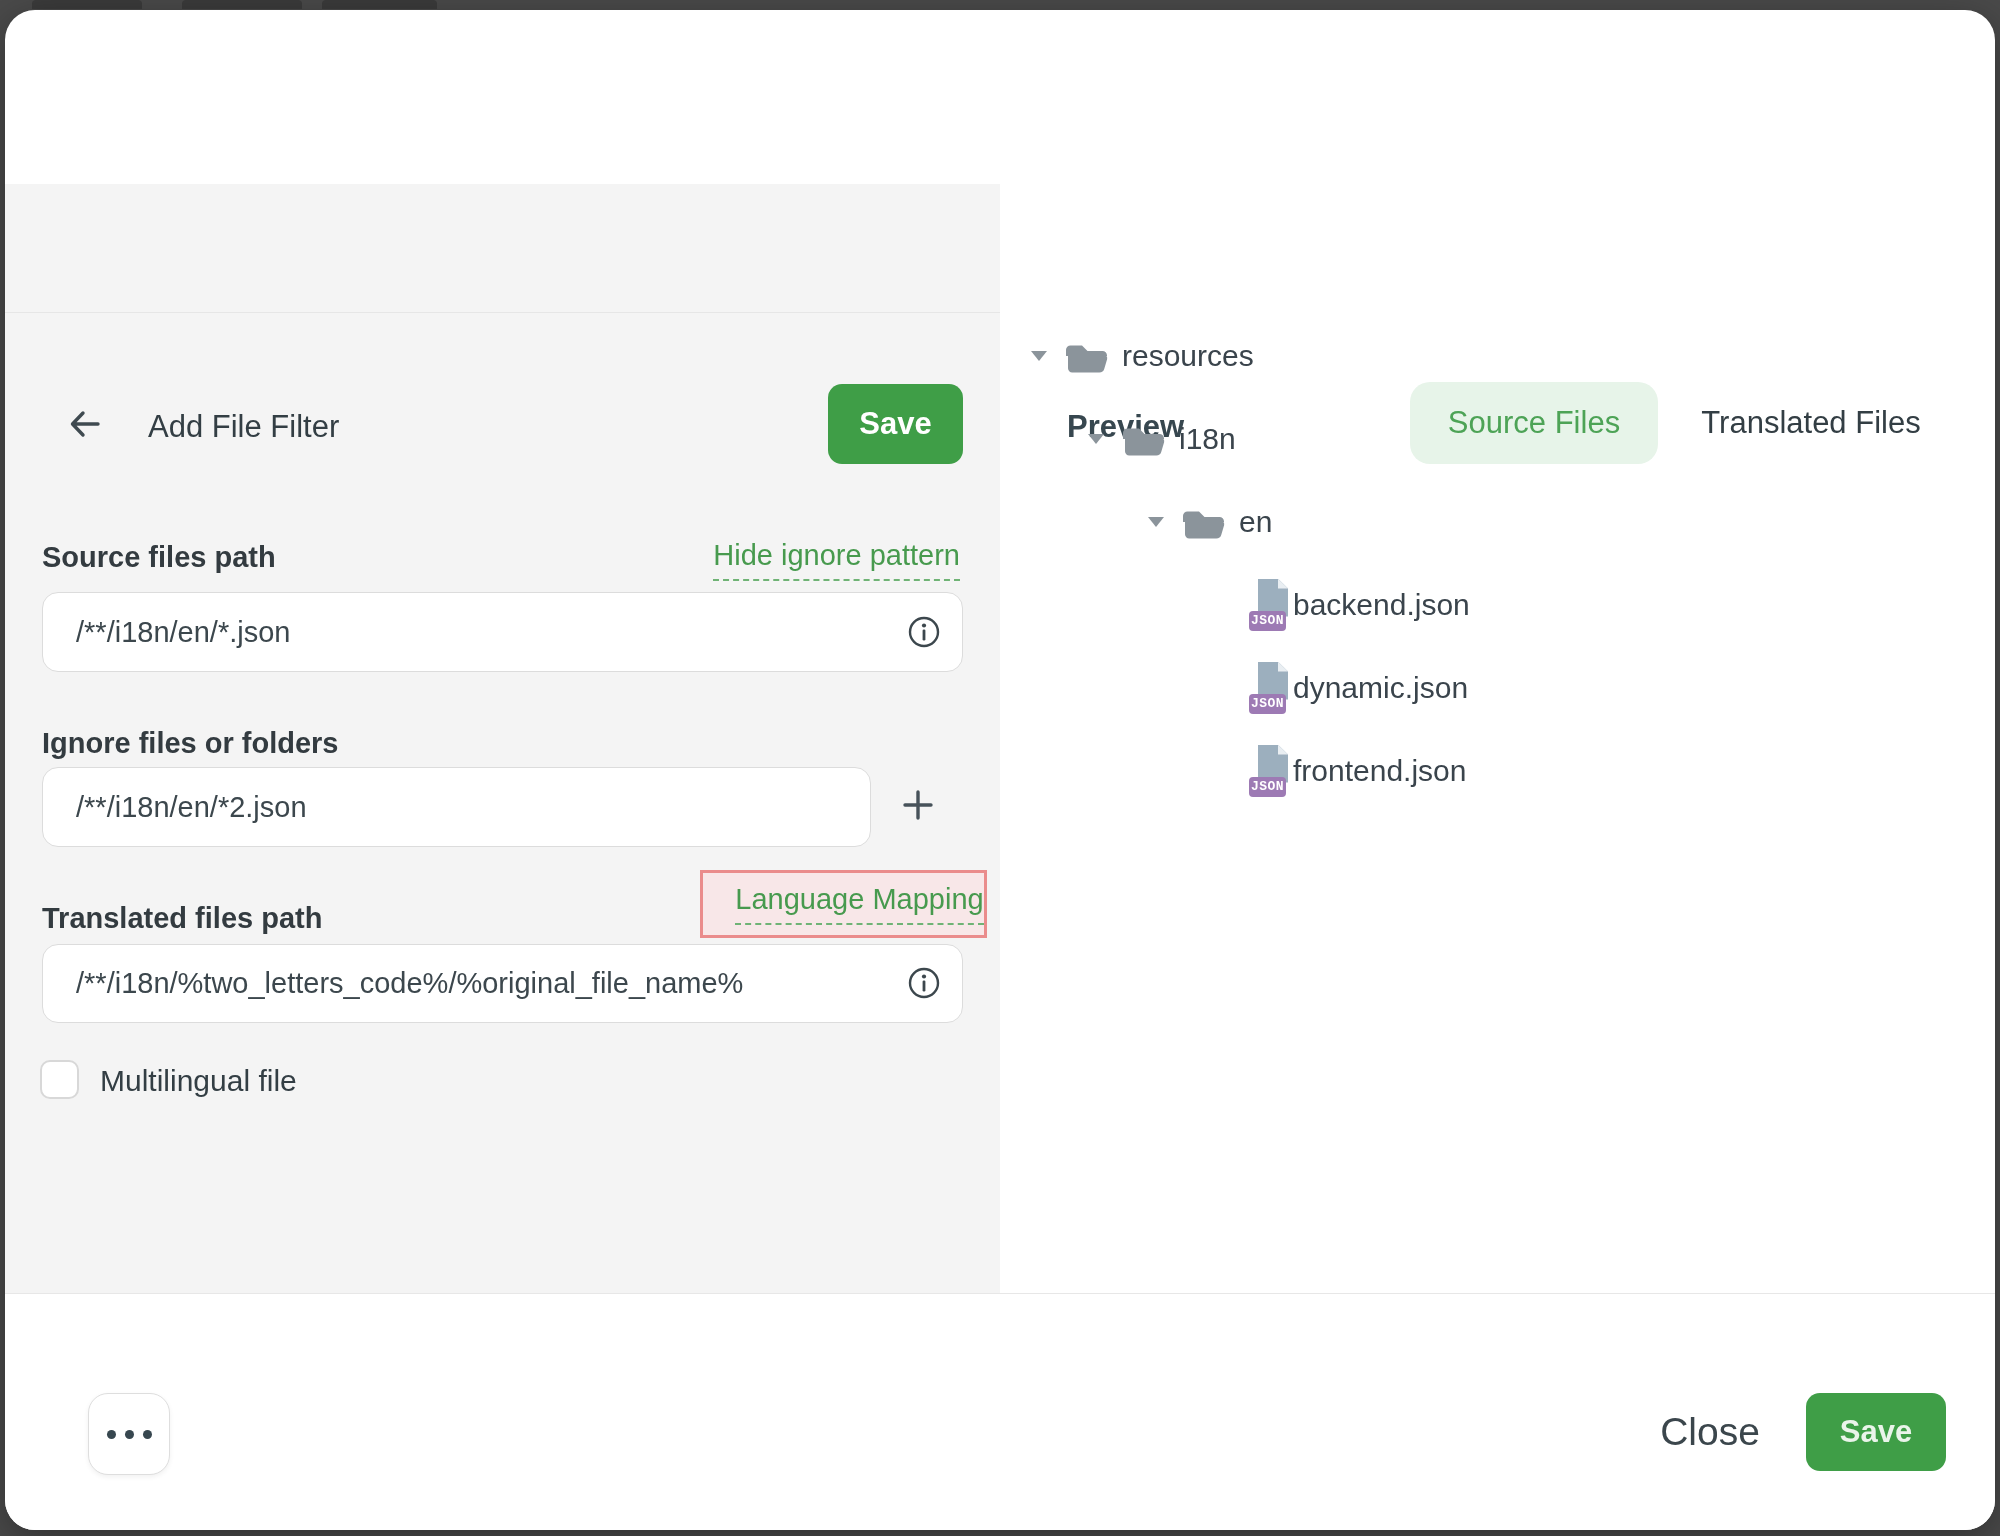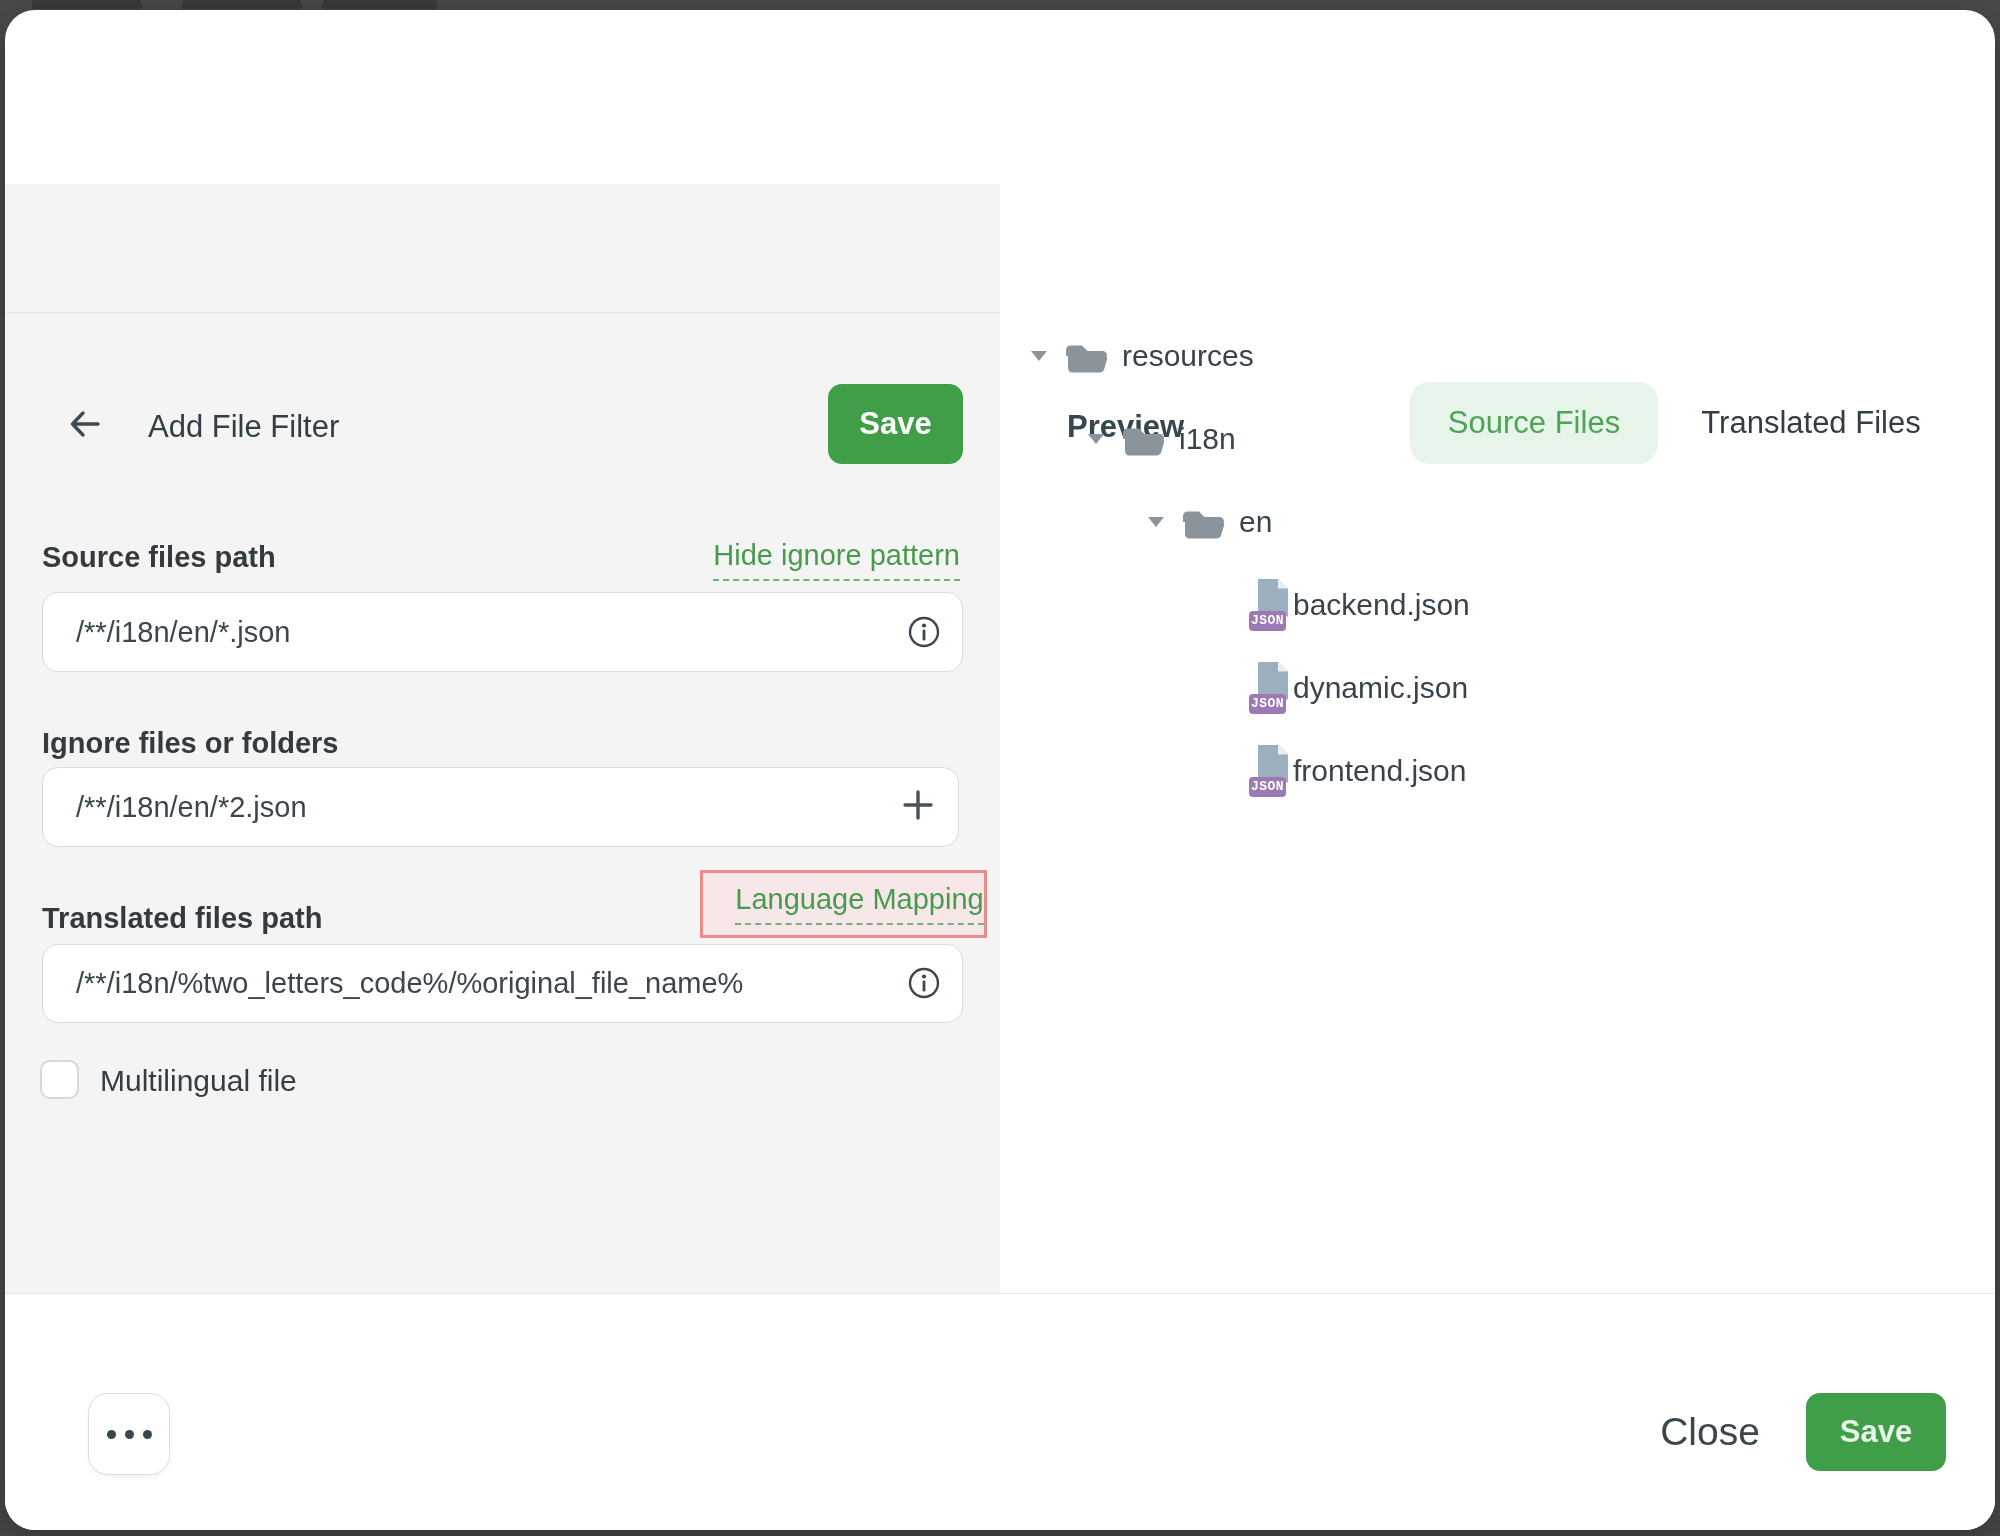--- a/index.html
+++ b/index.html
@@ -46,21 +46,21 @@
   .green-link{font-size:29px;color:#479a4e;border-bottom:2px dashed #6fb375;padding-bottom:7px;cursor:pointer;white-space:nowrap;}
   .link-hide{position:absolute;top:355px;right:40px;}
   .text-input{
     position:absolute;background:#ffffff;border:1px solid #dcdcdc;border-radius:16px;
     font-family:"Liberation Sans","DejaVu Sans",sans-serif;
     font-size:29px;color:#3c474d;padding:0 70px 0 33px;box-sizing:border-box;outline:none;
   }
   .info-icon{position:absolute;width:34px;height:34px;display:flex;align-items:center;justify-content:center;cursor:pointer;}
   .input1{left:37px;top:408px;width:921px;height:80px;}
   .info1{left:902px;top:431px;}
-  .input2{left:37px;top:583px;width:917px;height:80px;}
+  .input2{left:37px;top:583px;width:829px;height:80px;}
   .plus-btn{position:absolute;left:891px;top:601px;width:44px;height:44px;display:flex;align-items:center;justify-content:center;cursor:pointer;}
   .input3{left:37px;top:760px;width:921px;height:79px;padding-right:64px;}
   .info3{left:902px;top:782px;}
   .label-source{left:37px;top:357px;}
   .label-ignore{left:37px;top:543px;}
   .label-translated{left:37px;top:718px;}
 
   .lm-highlight{
     position:absolute;left:695px;top:686px;width:287px;height:68px;box-sizing:border-box;
     border:3px solid #ea8c8c;background:#f8e7e8;

